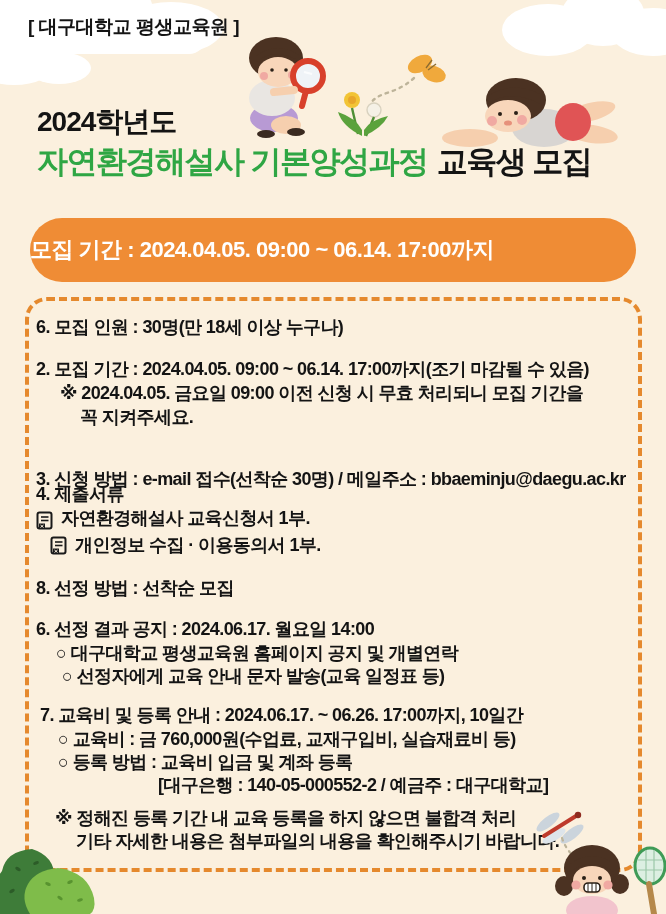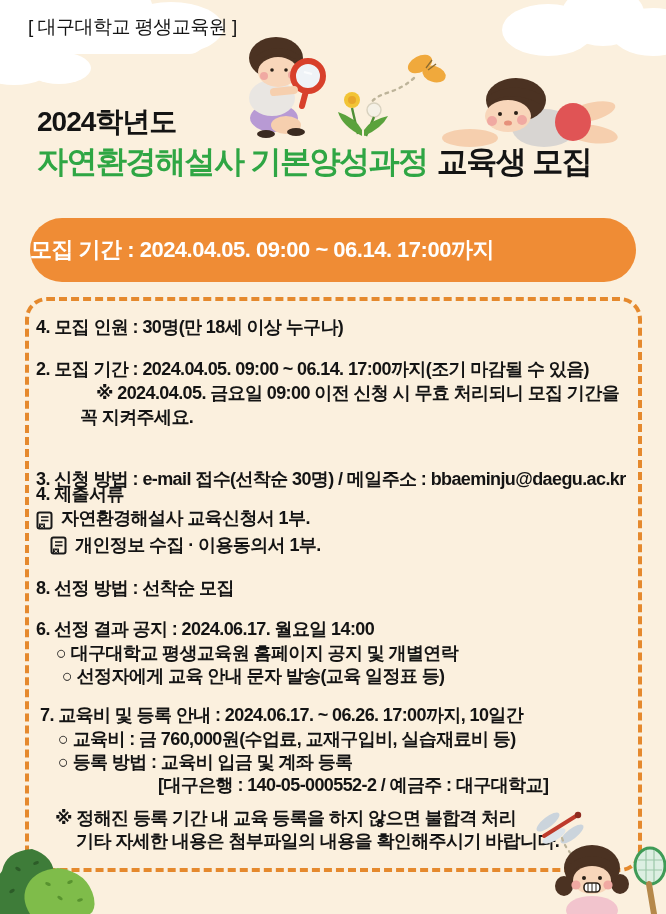--- a/index.html
+++ b/index.html
@@ -1,20 +1,20 @@
 <!DOCTYPE html>
 <html><head>
 <meta charset="utf-8">
 <style>
   html,body{margin:0;padding:0;}
   .poster{position:relative;width:666px;height:914px;background:#FBF0DE;overflow:hidden;
     font-family:"Liberation Sans","DejaVu Sans",sans-serif;color:#141414;}
   .abs{position:absolute;}
   .deco{position:absolute;pointer-events:none;}
-  .org{left:28px;top:14px;font-size:19px;font-weight:400;letter-spacing:-0.5px;white-space:nowrap;z-index:3;}
+  .org{left:28px;top:14px;font-size:19px;font-weight:700;letter-spacing:-0.5px;white-space:nowrap;z-index:3;}
   .t1{left:37px;top:103px;font-size:28px;font-weight:800;letter-spacing:-1px;white-space:nowrap;z-index:3;}
   .t2{left:37px;top:141px;font-size:31px;font-weight:800;letter-spacing:-1.5px;white-space:nowrap;z-index:3;}
   .t2 .green{color:#2FA644;}
   .t2 .black{color:#141414;margin-left:9px;}
   .banner{left:30px;top:218px;width:606px;height:64px;background:#EF8C35;border-radius:32px;
     display:flex;align-items:center;justify-content:flex-start;color:#FFFFFF;font-size:22px;
     font-weight:700;letter-spacing:-0.5px;white-space:nowrap;z-index:2;}
   .box{left:25px;top:297px;width:609px;height:567px;border:4px dashed #E5892D;border-radius:22px;z-index:1;}
   .line{position:absolute;font-size:18px;font-weight:700;letter-spacing:-0.6px;white-space:nowrap;color:#141414;z-index:2;}
   .docrow{position:absolute;display:flex;align-items:center;gap:8px;font-size:18px;font-weight:700;
@@ -108,24 +108,24 @@
   <div class="abs t2">
     <span class="green">자연환경해설사 기본양성과정</span><span class="black">교육생 모집</span>
   </div>
 
   <div class="abs banner">
     <span>모집 기간 : 2024.04.05. 09:00 ~ 06.14. 17:00까지</span>
   </div>
 
   <div class="abs box"></div>
 
-  <div class="line" style="left:36px;top:315px;">4. 모집 인원 : 30명(만 18세 이상 누구나)</div>
+  <div class="line" style="left:36px;top:315px;">6. 모집 인원 : 30명(만 18세 이상 누구나)</div>
 
   <div class="line" style="left:36px;top:357px;">2. 모집 기간 : 2024.04.05. 09:00 ~ 06.14. 17:00까지(조기 마감될 수 있음)</div>
-  <div class="line" style="left:60px;top:381px;margin-left:36px;">※ 2024.04.05. 금요일 09:00 이전 신청 시 무효 처리되니 모집 기간을</div>
+  <div class="line" style="left:60px;top:381px;">※ 2024.04.05. 금요일 09:00 이전 신청 시 무효 처리되니 모집 기간을</div>
   <div class="line" style="left:80px;top:405px;">꼭 지켜주세요.</div>
 
   <div class="line" style="left:36px;top:467px;">3. 신청 방법 : e-mail 접수(선착순 30명) / 메일주소 : bbaeminju@daegu.ac.kr</div>
 
   <div class="line" style="left:36px;top:482px;">4. 제출서류</div>
   <div class="docrow" style="left:36px;top:506px;align-items:flex-end;">
     <span class="docicon">
       <svg viewBox="0 0 17 19" width="17" height="19">
         <rect x="1.5" y="1.5" width="14" height="16" rx="2" fill="none" stroke="#1A1A1A" stroke-width="2"></rect>
         <line x1="5" y1="6" x2="12.5" y2="6" stroke="#1A1A1A" stroke-width="1.6"></line>

